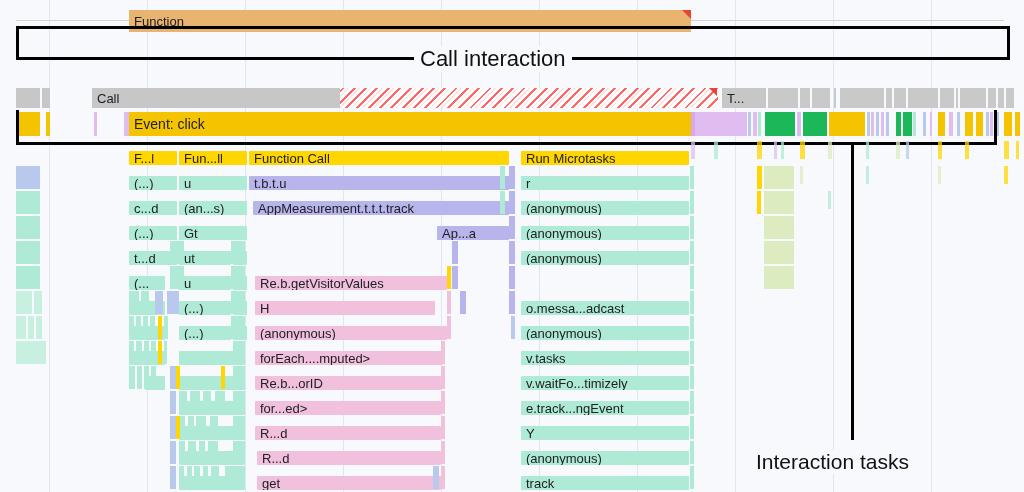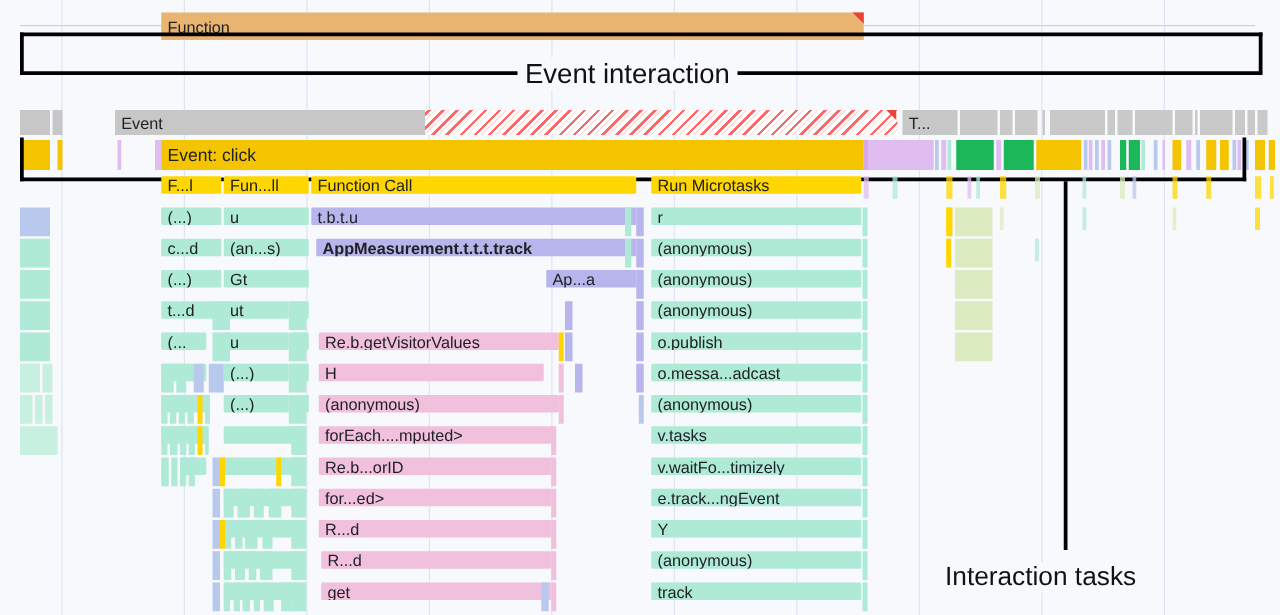--- a/index.html
+++ b/index.html
@@ -58,21 +58,21 @@
   .leader { position:absolute; background:#000; }
   .annot-label {
     position:absolute; font-size:22px; color:#111;
     font-family:"Liberation Sans", sans-serif; white-space:nowrap;
     background:#f7f9fc; padding:0 6px;
   }
   .annot-label.small { font-size:21px; }
 
   
   .flame-row { position:absolute; left:0; width:1024px; height:25px; }
-  .flame-row .bar { height:14px; top:1px; border-radius:1px; }
+  .flame-row .bar { height:14px; top:11px; border-radius:1px; }
 </style>
 </head>
 <body>
 
 <div id="stage">
 
   <div class="grid-line" style="left:49px"></div>
   <div class="grid-line" style="left:147px"></div>
   <div class="grid-line" style="left:245px"></div>
   <div class="grid-line" style="left:343px"></div>
@@ -86,26 +86,26 @@
   <div class="interactions-rule" style="left:16px; top:20px; width:113px;"></div>
   <div class="interactions-rule" style="left:691px; top:20px; width:313px;"></div>
 
   <div class="bar pointer-bar" style="left:129px; top:10px; width:562px; height:22px;">
     <span>Function</span>
   </div>
   <div class="pointer-tri" style="left:682px; top:10px;"></div>
 
   <div class="callout-box" style="left:16px; top:26px; width:994px; height:32px; border-bottom:none;"></div>
   <div class="leader" style="left:16px; top:57px; width:994px; height:3px;"></div>
-  <div class="annot-label" style="left:414px; top:46px;">Event interaction</div>
+  <div class="annot-label" style="left:414px; top:46px;">Call interaction</div>
 
   <div class="bar task-bar" style="left:16px; top:88px; width:24px; height:20px; padding-left:0;"></div>
   <div class="bar task-bar" style="left:42px; top:88px; width:8px; height:20px; padding-left:0;"></div>
   <div class="bar task-bar" style="left:92px; top:88px; width:248px; height:20px;">
-    <span>Event</span>
+    <span>Call</span>
   </div>
   <div class="bar task-striped" style="left:340px; top:88px; width:378px; height:20px; padding-left:0;"></div>
   <div class="pointer-tri" style="left:709px; top:88px; border-top-width:8px; border-left-width:8px;"></div>
   <div class="bar task-bar" style="left:722px; top:88px; width:44px; height:20px;">
     <span>T...</span>
   </div>
 
   <div id="grey-chips">
       <div class="grey-chip" style="left: 768px; top: 88px; width: 30px; height: 20px;"></div>
       <div class="grey-chip" style="left: 800px; top: 88px; width: 10px; height: 20px;"></div>
@@ -201,21 +201,21 @@
           <span>r</span>
         </div>
       </div>
       <div class="flame-row" style="top: 190px;">
         <div class="bar c-mint" style="left: 129px; width: 48px;">
           <span>c...d</span>
         </div>
         <div class="bar c-mint" style="left: 179px; width: 68px;">
           <span>(an...s)</span>
         </div>
-        <div class="bar c-purple" style="left: 253px; width: 256px; font-weight: bold;">
+        <div class="bar c-purple" style="left: 253px; width: 256px;">
           <span>AppMeasurement.t.t.t.track</span>
         </div>
         <div class="bar c-mint" style="left: 521px; width: 168px;">
           <span>(anonymous)</span>
         </div>
       </div>
       <div class="flame-row" style="top: 215px;">
         <div class="bar c-mint" style="left: 129px; width: 48px;">
           <span>(...)</span>
         </div>
@@ -244,23 +244,20 @@
       <div class="flame-row" style="top: 265px;">
         <div class="bar c-mint" style="left: 129px; width: 36px;">
           <span>(...</span>
         </div>
         <div class="bar c-mint" style="left: 179px; width: 52px;">
           <span>u</span>
         </div>
         <div class="bar c-mint" style="left: 233px; width: 14px;"></div>
         <div class="bar c-pink" style="left: 255px; width: 192px;">
           <span>Re.b.getVisitorValues</span>
-        </div>
-        <div class="bar c-mint" style="left: 521px; width: 168px;">
-          <span>o.publish</span>
         </div>
       </div>
       <div class="flame-row" style="top: 290px;">
         <div class="bar c-mint" style="left: 129px; width: 36px;"></div>
         <div class="bar c-mint" style="left: 179px; width: 52px;">
           <span>(...)</span>
         </div>
         <div class="bar c-mint" style="left: 233px; width: 14px;"></div>
         <div class="bar c-pink" style="left: 255px; width: 180px;">
           <span>H</span>

